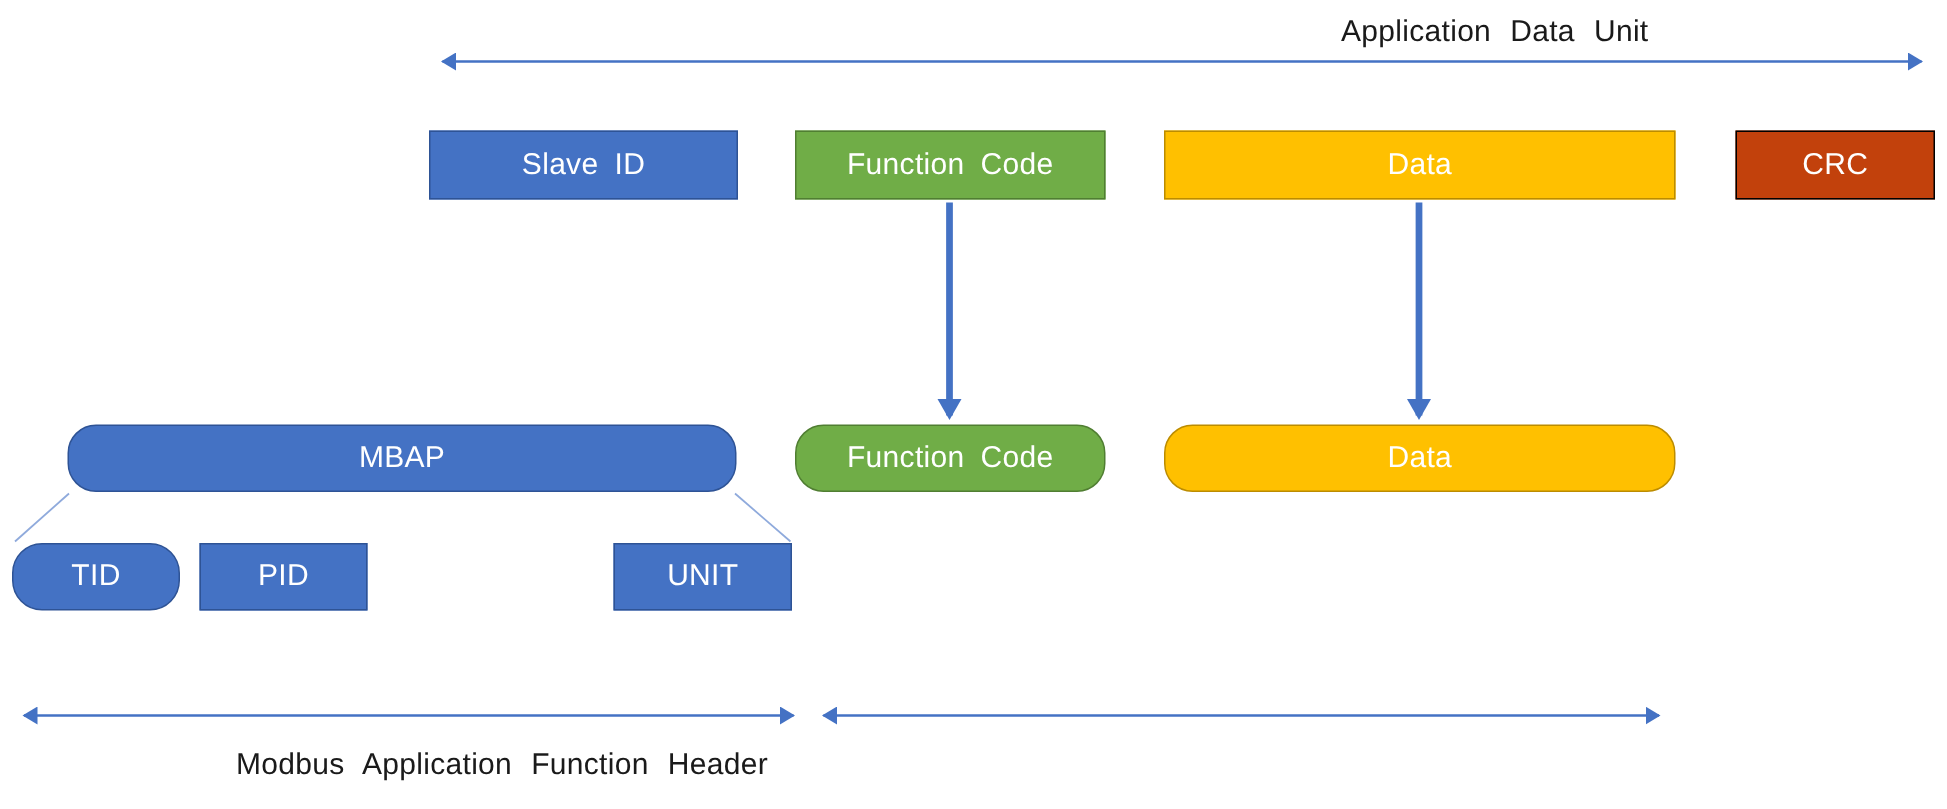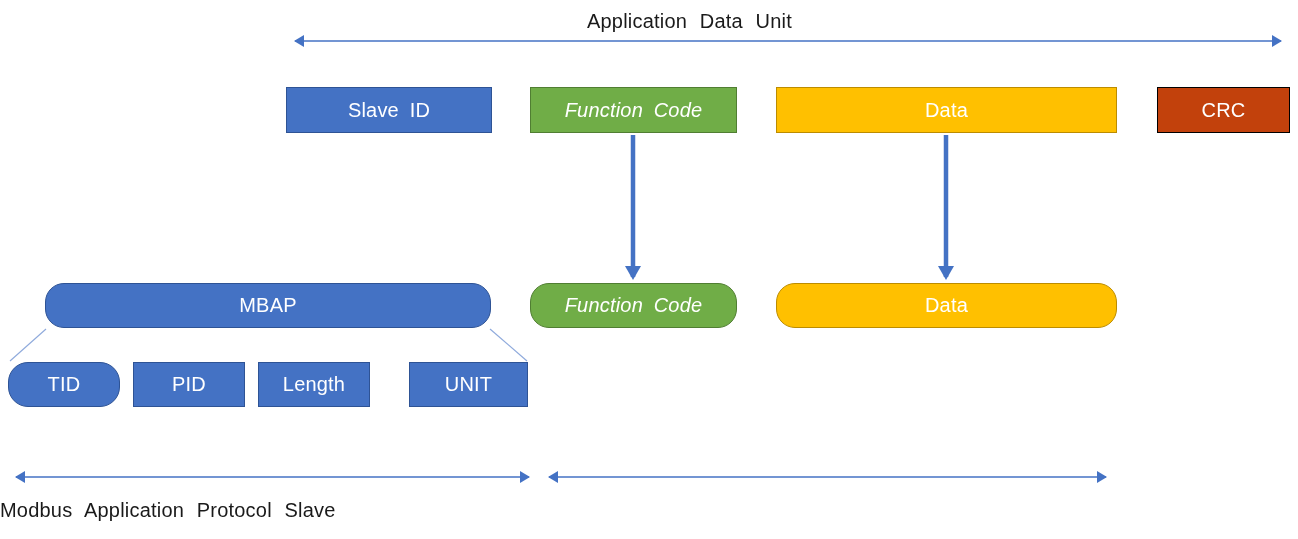--- a/index.html
+++ b/index.html
@@ -7,37 +7,37 @@
     position: relative; width: 1298px; height: 539px; background: #ffffff;
     font-family: "Liberation Sans", sans-serif; overflow: hidden;
   }
   .overlay { position: absolute; left: 0; top: 0; width: 1298px; height: 539px; pointer-events: none; }
   .block {
     position: absolute; box-sizing: border-box;
     display: flex; align-items: center; justify-content: center;
     color: #ffffff; font-size: 20px; word-spacing: 5px; letter-spacing: 0.2px;
   }
   .blue   { background: #4472C4; border: 1.5px solid #2E5395; }
-  .green  { background: #70AD47; border: 1.5px solid #507E32; font-style: italic; }
+  .green  { background: #70AD47; border: 1.5px solid #507E32; }
   .yellow { background: #FFC000; border: 1.5px solid #BC8C00; }
   .black  { background: #c2410c; border: 1.5px solid #000000; }
   .row1 { top: 87px;  height: 46px; }
   .row2 { top: 283px; height: 45px; border-radius: 19px; }
   .row3 { top: 362px; height: 45px; }
   .slave-id { left: 286px;  width: 206px; }
   .fc       { left: 530px;  width: 207px; }
   .data     { left: 776px;  width: 341px; }
   .crc      { left: 1157px; width: 133px; }
   .mbap     { left: 45px;   width: 446px; }
   .tid      { left: 8px;    width: 112px; border-radius: 20px; }
   .pid      { left: 133px;  width: 112px; }
   .length   { left: 258px;  width: 112px; }
   .unit     { left: 409px;  width: 119px; }
   .lbl {
-    position: absolute; color: #1a1a1a; font-size: 20px; text-align: left;
+    position: absolute; color: #1a1a1a; font-size: 20px; text-align: right;
     word-spacing: 7px; letter-spacing: 0.2px; white-space: nowrap;
   }
   .lbl-adu  { left: 587px; width: 512px; top: 10px; }
   .lbl-maph { left: 0px;   width: 512px; top: 499px; }
   .lbl-pdu  { left: 540px; width: 525px; top: 499px; }
 </style>
 </head>
 <body>
 
 <div class="canvas">
@@ -88,22 +88,19 @@
   <div class="block yellow row2 data">
     <span>Data</span>
   </div>
 
   <div class="block blue row3 tid">
     <span>TID</span>
   </div>
   <div class="block blue row3 pid">
     <span>PID</span>
   </div>
-  <div class="block blue row3 length">
-    <span>Length</span>
-  </div>
   <div class="block blue row3 unit">
     <span>UNIT</span>
   </div>
 
-  <div class="lbl lbl-maph">Modbus Application Protocol Slave</div>
+  <div class="lbl lbl-maph">Modbus Application Function Header</div>
 
 </div>
 
 </body></html>

